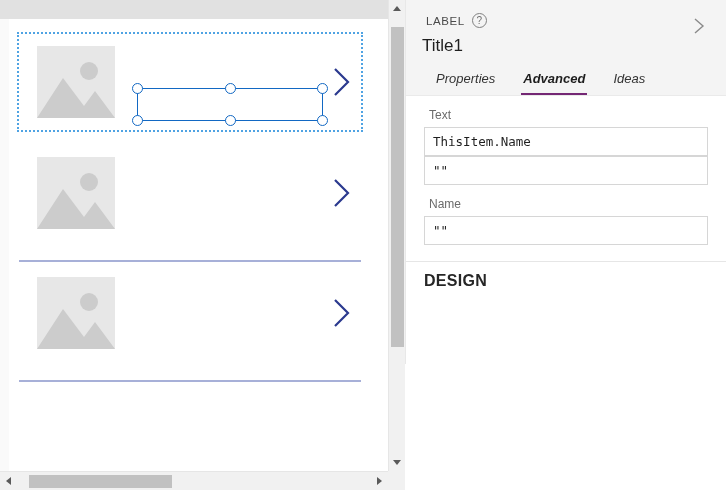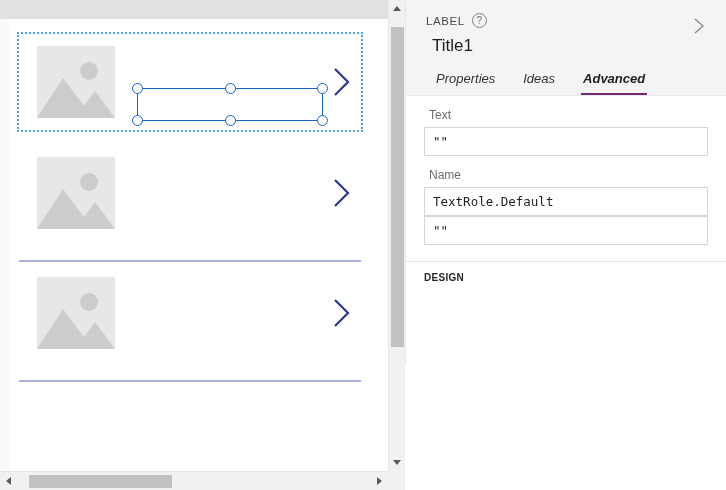--- a/index.html
+++ b/index.html
@@ -114,21 +114,21 @@
   }
   #kicker{
     font-size:11.5px;color:#4a4a4a;letter-spacing:.6px;
   }
   #help-icon{
     width:15px;height:15px;border:1.2px solid #808080;border-radius:50%;
     color:#707070;font-size:10px;line-height:13px;text-align:center;
     box-sizing:border-box;cursor:pointer;
   }
   #pane-title{
-    position:absolute;left:26px;top:36px;font-size:17px;color:#1e1e1e;
+    position:absolute;left:16px;top:36px;font-size:17px;color:#1e1e1e;
   }
   #collapse-btn{
     position:absolute;right:14px;top:13px;width:26px;height:26px;
     display:flex;align-items:center;justify-content:center;cursor:pointer;
   }
   #tabs{
     position:absolute;left:16px;bottom:0;display:flex;align-items:flex-end;gap:0;
   }
   .tab{
     position:relative;padding:6px 14px 9px 14px;font-size:13px;color:#333333;
@@ -152,21 +152,21 @@
     width:100%;height:29px;box-sizing:border-box;
     border:1px solid #d6d6d6;background:#ffffff;
     font-family:"DejaVu Sans Mono","Liberation Mono",monospace;
     font-size:12.5px;color:#1f1f1f;padding:0 8px;outline:none;
     border-radius:0;
   }
   .section-divider{
     margin-top:16px;height:1px;background:#e6e6e6;
   }
   .section-title{
-    font-size:10px;color:#262626;font-weight:bold;letter-spacing:.3px;
+    font-size:16px;color:#262626;font-weight:bold;letter-spacing:.3px;
     padding:10px 0 2px 18px;
   }
 </style>
 </head>
 <body>
 
 <div id="app">
 
   <div id="canvas-region">
 
@@ -261,38 +261,38 @@
         <span id="help-icon">?</span>
       </div>
       <div id="pane-title">Title1</div>
       <div id="collapse-btn">
         <svg width="14" height="20" viewBox="0 0 14 20">
           <polyline points="3,3 11,10 3,17" fill="none" stroke="#8a8a8a" stroke-width="1.4"></polyline>
         </svg>
       </div>
       <div id="tabs">
         <div class="tab">Properties</div>
+        <div class="tab active">Advanced</div>
         <div class="tab">Ideas</div>
-        <div class="tab active">Advanced</div>
       </div>
     </div>
 
     <div id="pane-body">
 
       <div class="field">
         <div class="field-label">Text</div>
+        <input class="field-input" value="ThisItem.Name" style="">
       </div>
 
       <div class="field">
         <input class="field-input" value="&quot;&quot;" style="">
       </div>
 
       <div class="field">
         <div class="field-label">Name</div>
-        <input class="field-input" value="TextRole.Default" style="">
       </div>
 
       <div class="field">
         <input class="field-input" value="&quot;&quot;" style="">
       </div>
 
       <div class="section-divider"></div>
       <div class="section-title">DESIGN</div>
 
 

